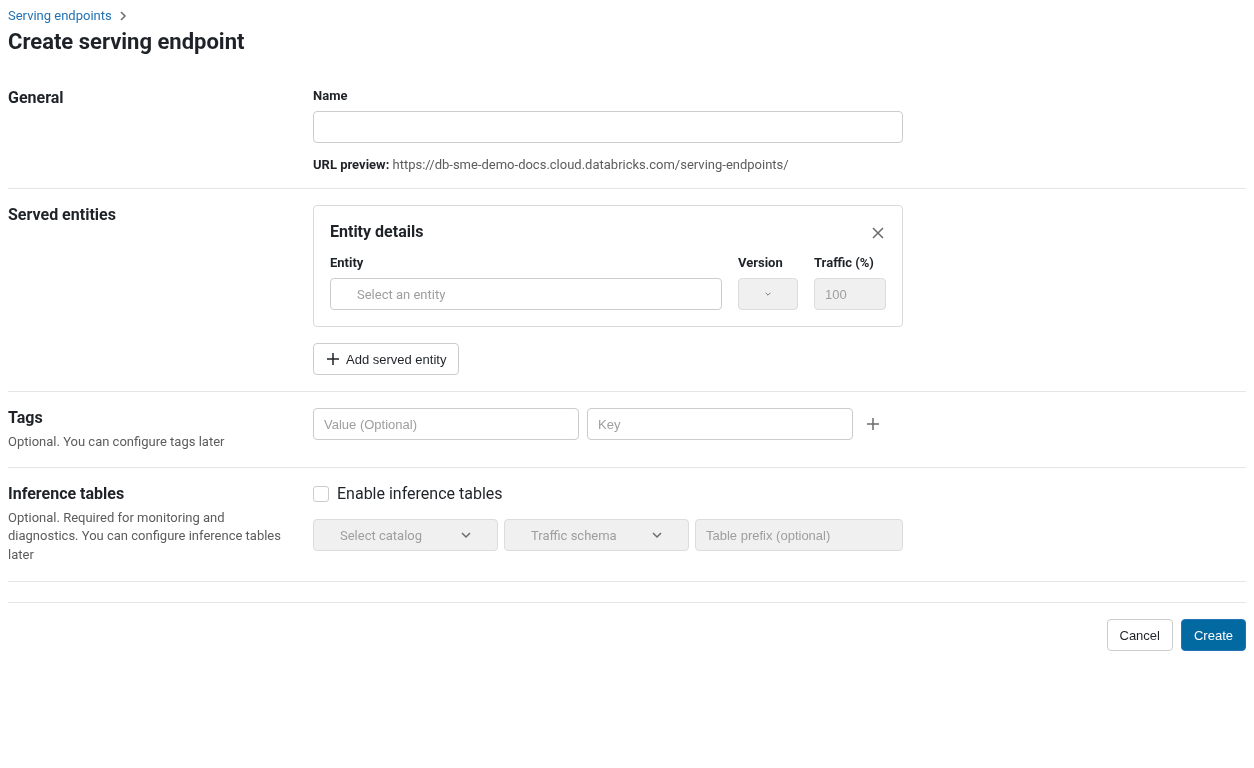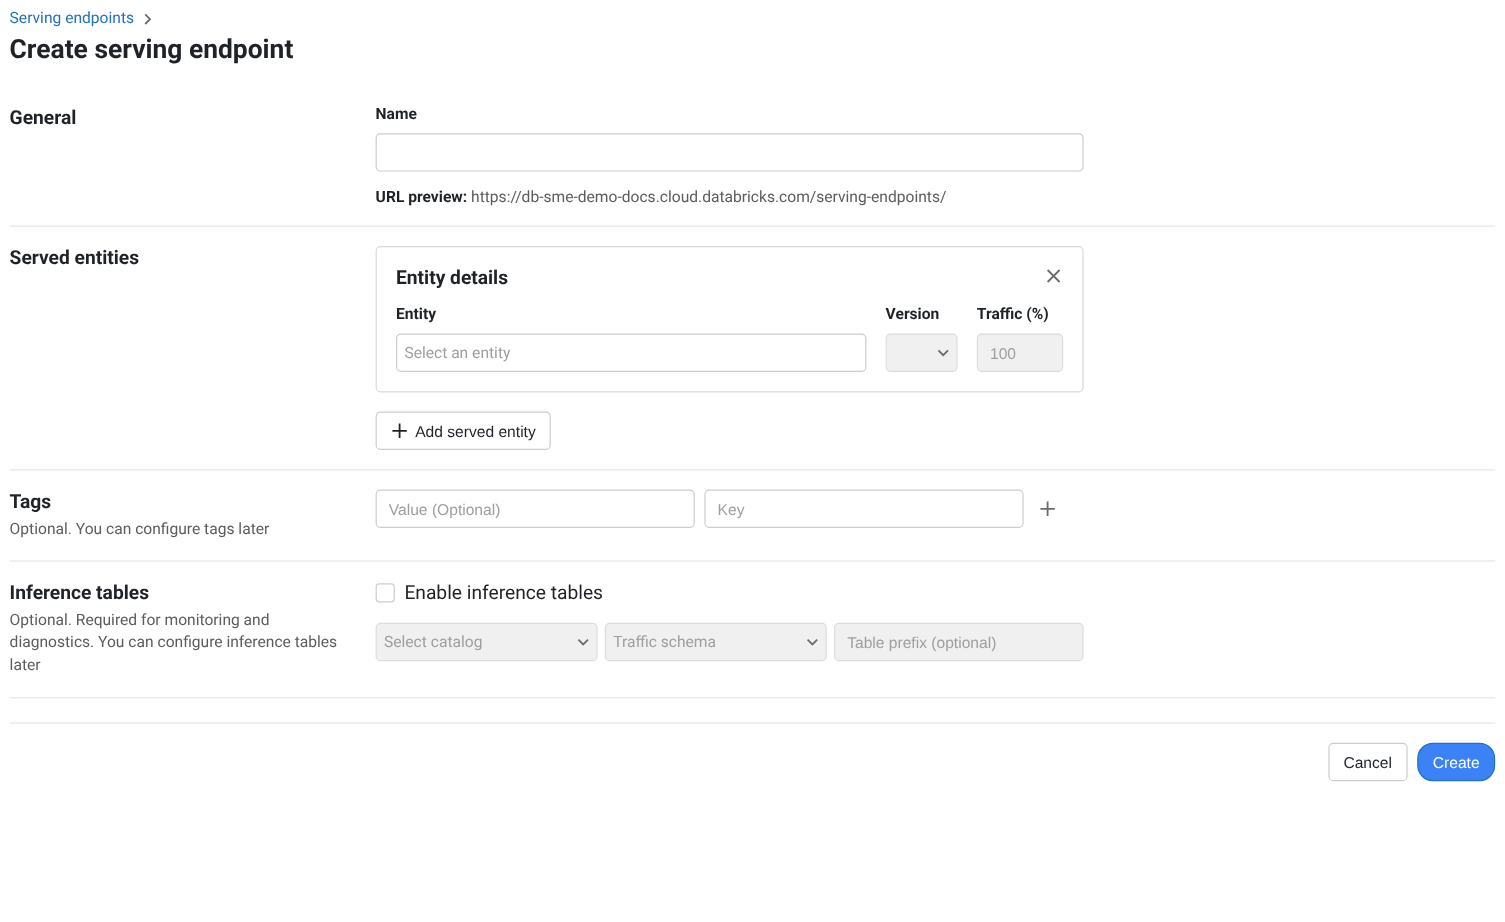--- a/index.html
+++ b/index.html
@@ -53,35 +53,35 @@
 
     .entity-card {
       border: 1px solid #d9d9d9;
       border-radius: 4px;
       padding: 16px;
       margin-bottom: 16px;
     }
     .entity-card-header {
       display: flex;
       justify-content: space-between;
-      align-items: flex-start;
+      align-items: flex-end;
       margin-bottom: 14px;
     }
     .entity-card-header h4 { font-size: 16px; font-weight: 700; }
     .close-btn { width: 16px; height: 16px; color: #6b6b6b; cursor: pointer; }
     .entity-fields { display: flex; gap: 16px; justify-content: center; }
     .entity-col-entity { flex: 1; }
     .entity-col-version { width: 60px; }
     .entity-col-traffic { width: 72px; }
 
     .select-like {
       height: 32px;
       border: 1px solid #cccccc;
       border-radius: 4px;
-      padding: 0 6px;
+      padding: 0 26px;
       font-size: 13px;
       color: #9e9e9e;
       display: flex;
       align-items: center;
       justify-content: space-between;
       background: #fff;
       cursor: pointer;
     }
     .select-like.disabled {
       background: #f0f0f0;
@@ -127,24 +127,23 @@
 
     .footer {
       border-top: 1px solid #e6e6e6;
       margin-top: 20px;
       padding-top: 16px;
       display: flex;
       justify-content: flex-end;
       gap: 8px;
     }
     .btn-primary {
-      background: #3b82f6;
+      background: #0369a1;
       border-color: #2272b4;
       color: #fff;
-      border-radius: 13px;
     }
   </style>
 </head>
 <body>
 
 <div class="breadcrumb">
   <a href="#">Serving endpoints</a>
   <svg viewBox="0 0 10 10">
       <path d="M3 1 L7 5 L3 9" fill="none" stroke="#6b6b6b" stroke-width="1.5"></path>
     </svg>

